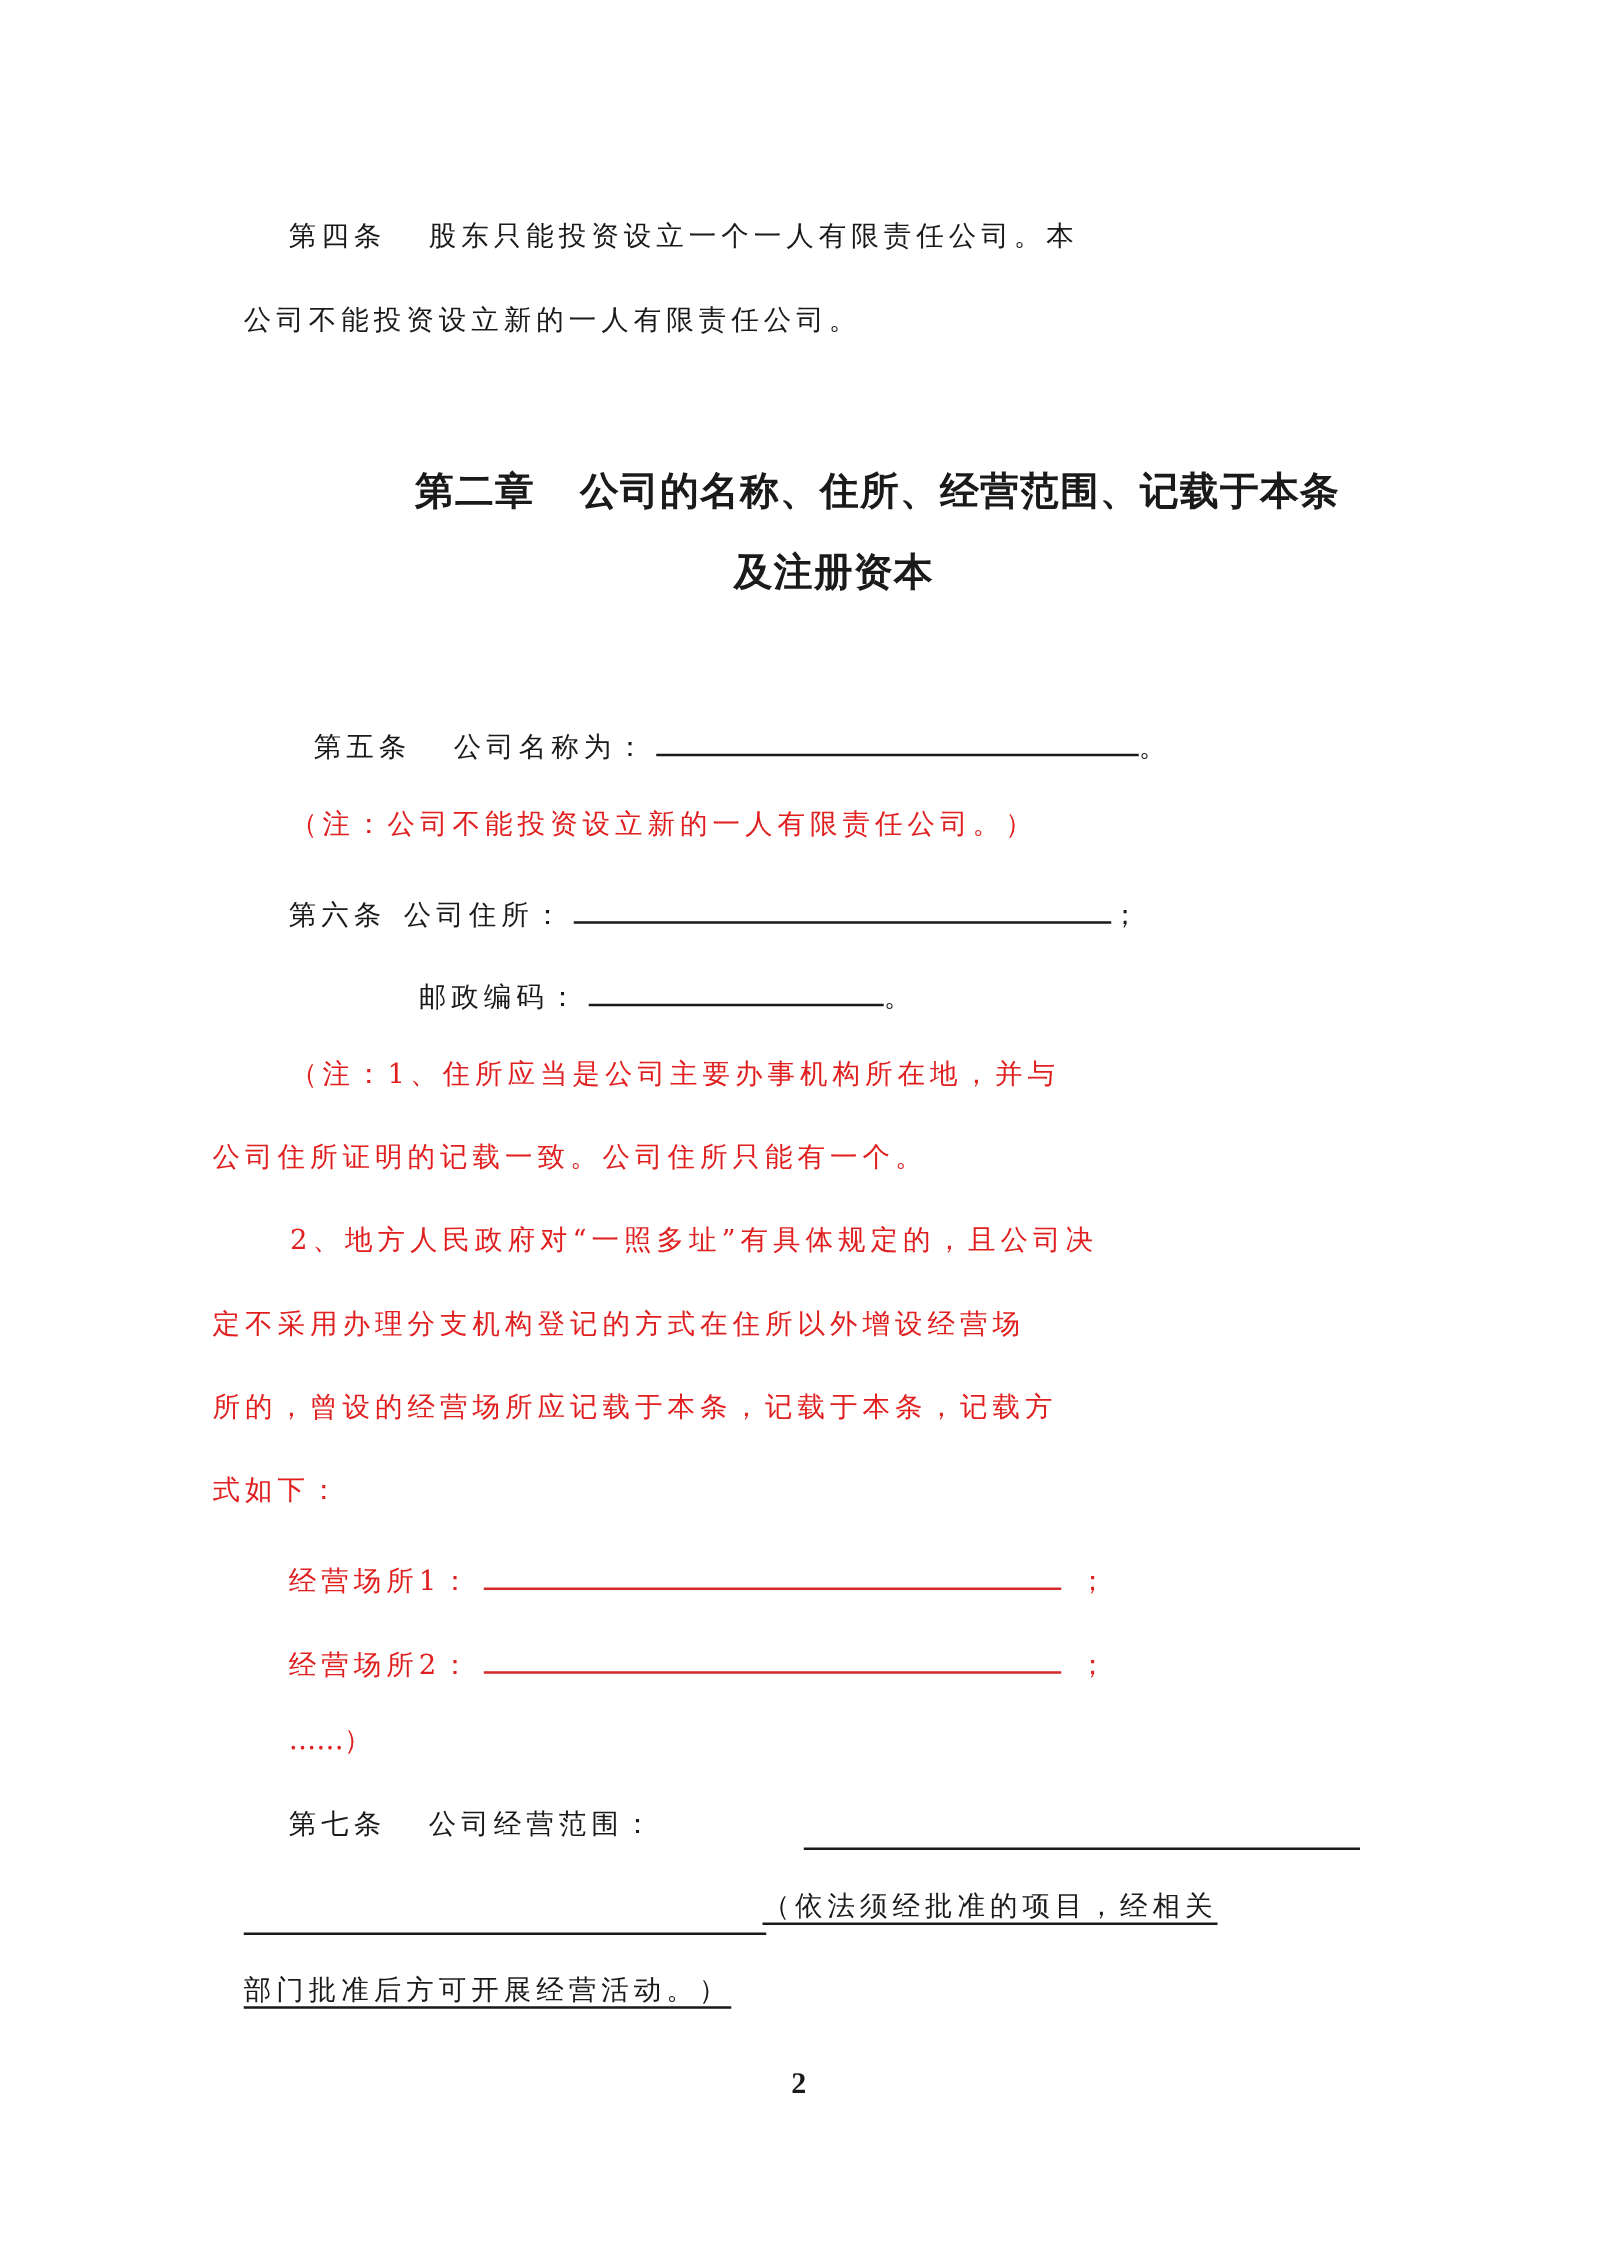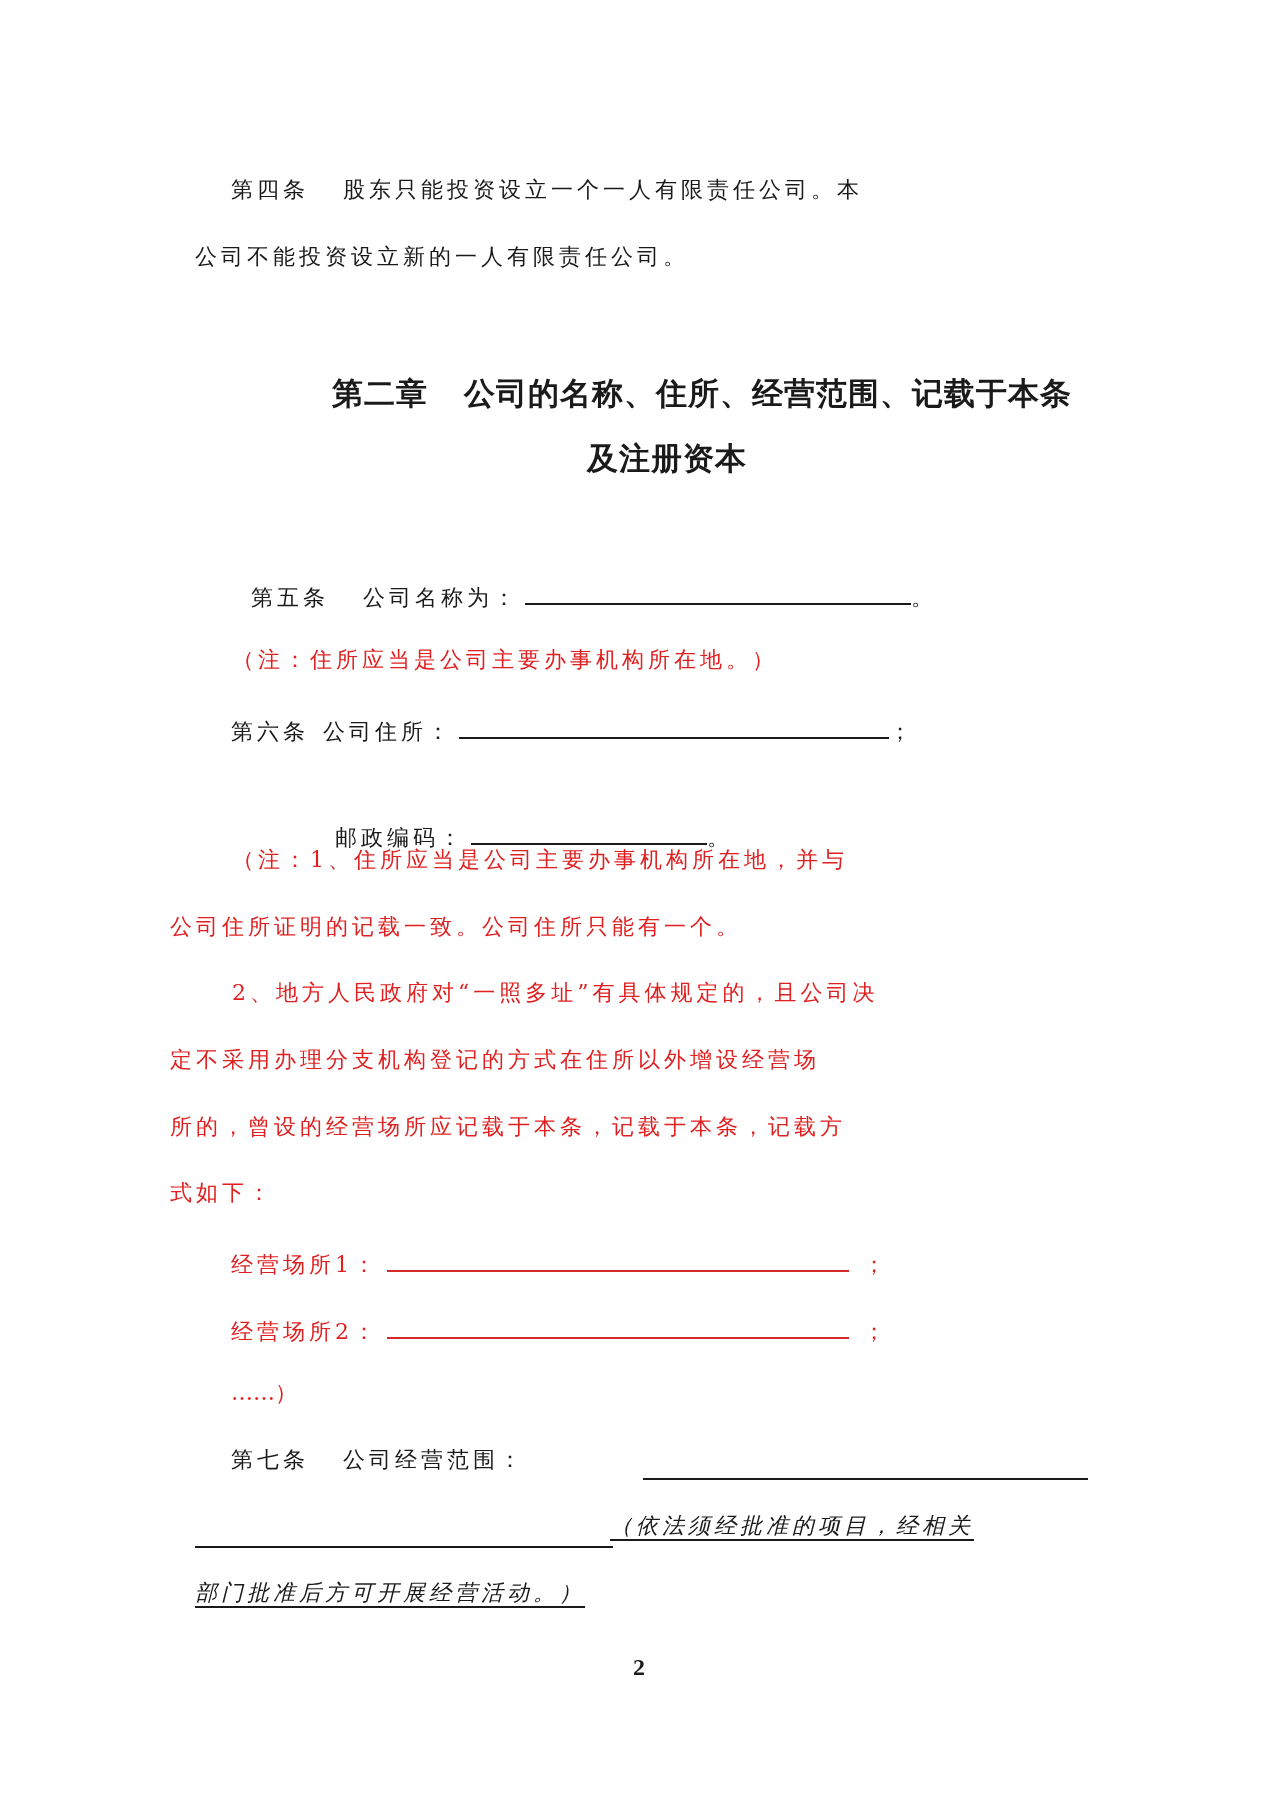--- a/index.html
+++ b/index.html
@@ -4,21 +4,21 @@
 <style>
   html, body { margin: 0; padding: 0; background: #ffffff; }
   body { width: 1280px; height: 1810px; position: relative; overflow: hidden;
          font-family: "DejaVu Serif", "Liberation Serif", serif; color: #1a1a1a; }
   .line { position: absolute; left: 0; white-space: nowrap; font-size: 22px; line-height: 40px; letter-spacing: 4px; }
   .red { color: #e02020; }
   .bold { font-family: "DejaVu Sans", "Liberation Sans", sans-serif; font-weight: bold; letter-spacing: 1px; font-size: 31px; }
   .blank { display: inline-block; border-bottom: 2px solid #1a1a1a; height: 30px; vertical-align: baseline; }
   .blank.red-line { border-bottom-color: #d42a2a; }
   .gap { display: inline-block; }
-  .ul { text-decoration: underline; text-decoration-thickness: 2px; text-underline-offset: 6px; font-style: italic; }
+  .ul { text-decoration: underline; text-decoration-thickness: 2px; text-underline-offset: 6px; }
   .rule { position: absolute; height: 2px; background: #1a1a1a; }
   .pagenum { position: absolute; font-family: "Liberation Serif", serif; font-weight: bold; font-size: 24px; }
 </style>
 </head>
 <body>
 
 <div class="line" style="left:231px; top:170px;">
   <span>第四条</span><span class="gap" style="width:34px;"></span><span>股东只能投资设立一个一人有限责任公司。本</span>
 </div>
 <div class="line" style="left:195px; top:237px;">
@@ -29,27 +29,27 @@
   <span>第二章</span><span class="gap" style="width:36px;"></span><span>公司的名称、住所、经营范围、记载于本条</span>
 </div>
 <div class="line bold" style="left:555px; top:438px;margin-left:32px;">
   <span>及注册资本</span>
 </div>
 
 <div class="line" style="left:231px; top:573px;margin-left:20px;">
   <span>第五条</span><span class="gap" style="width:34px;"></span><span>公司名称为：</span><span class="blank" style="width:386px; margin-left:6px;"></span><span>。</span>
 </div>
 <div class="line red" style="left:232px; top:640px;">
-  <span>（注：住所应当是公司主要办事机构所在地。）</span>
+  <span>（注：公司不能投资设立新的一人有限责任公司。）</span>
 </div>
 
 <div class="line" style="left:231px; top:707px;">
   <span>第六条</span><span class="gap" style="width:14px;"></span><span>公司住所：</span><span class="blank" style="width:430px; margin-left:6px;"></span><span>；</span>
 </div>
-<div class="line" style="left:335px; top:773px;margin-top:40px;">
+<div class="line" style="left:335px; top:773px;">
   <span>邮政编码：</span><span class="blank" style="width:236px; margin-left:6px;"></span><span>。</span>
 </div>
 
 <div class="line red" style="left:232px; top:840px;">
   <span>（注：1、住所应当是公司主要办事机构所在地，并与</span>
 </div>
 <div class="line red" style="left:170px; top:907px;">
   <span>公司住所证明的记载一致。公司住所只能有一个。</span>
 </div>
 <div class="line red" style="left:232px; top:973px;">

